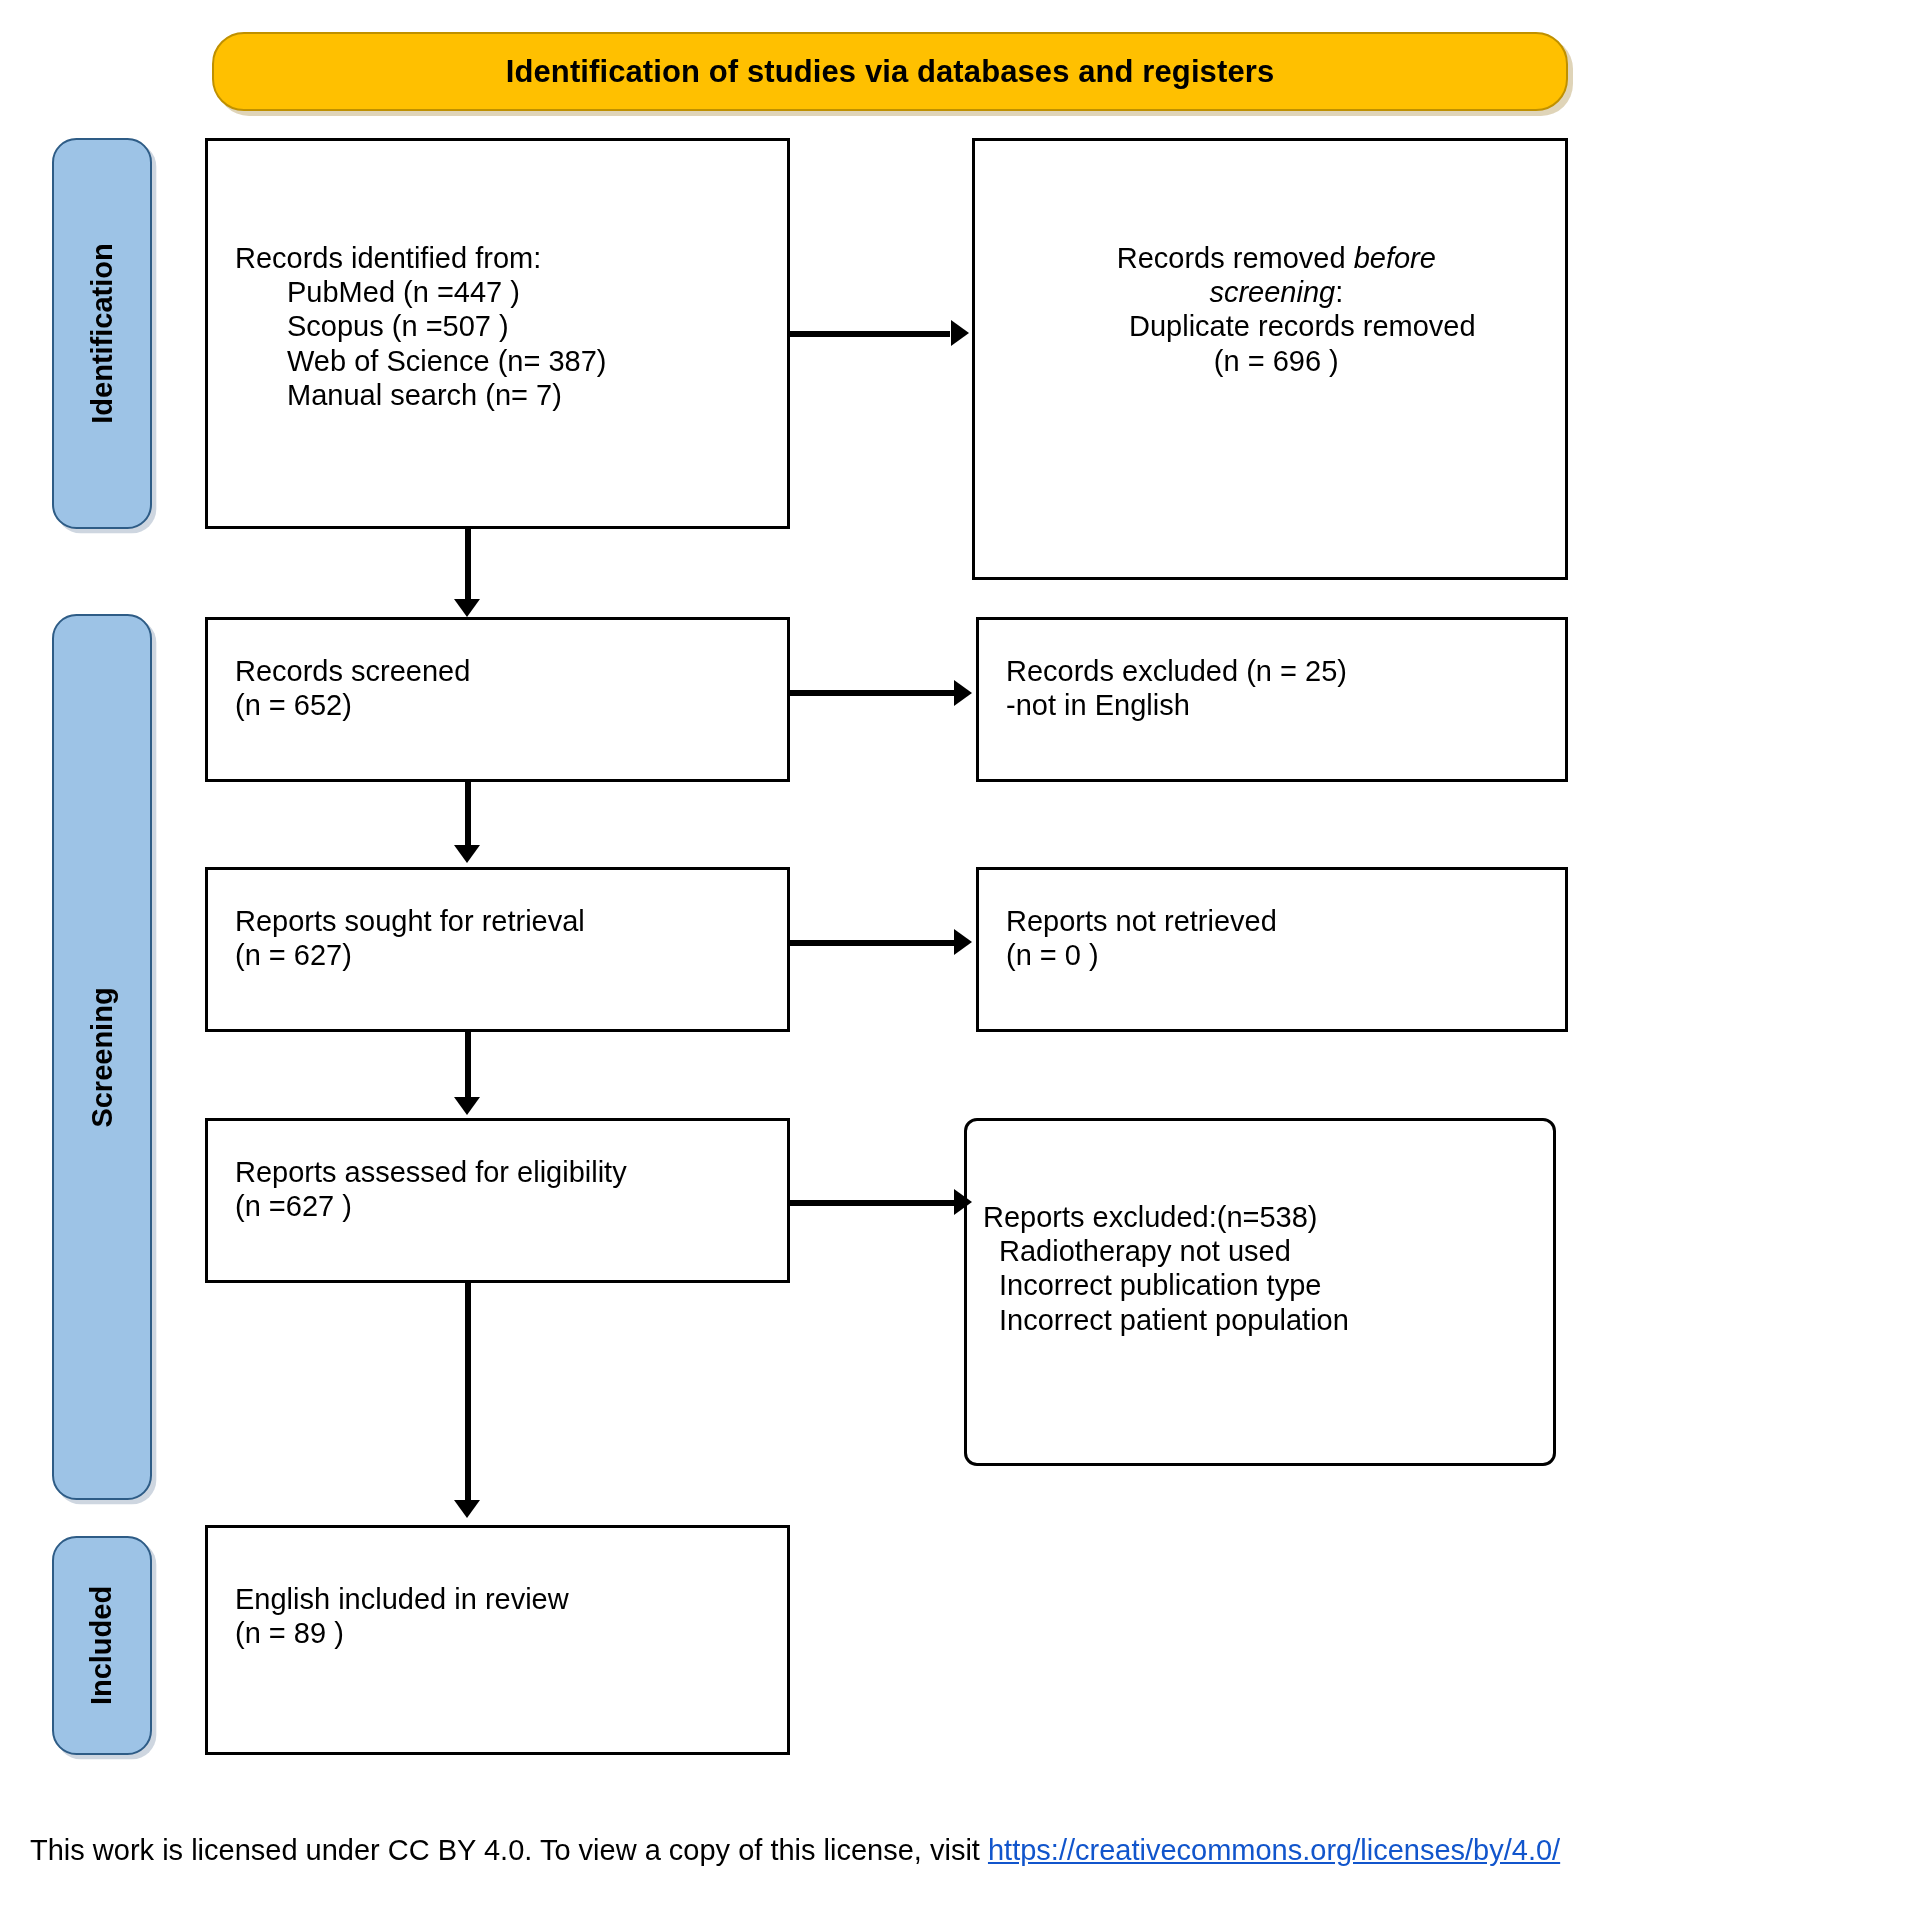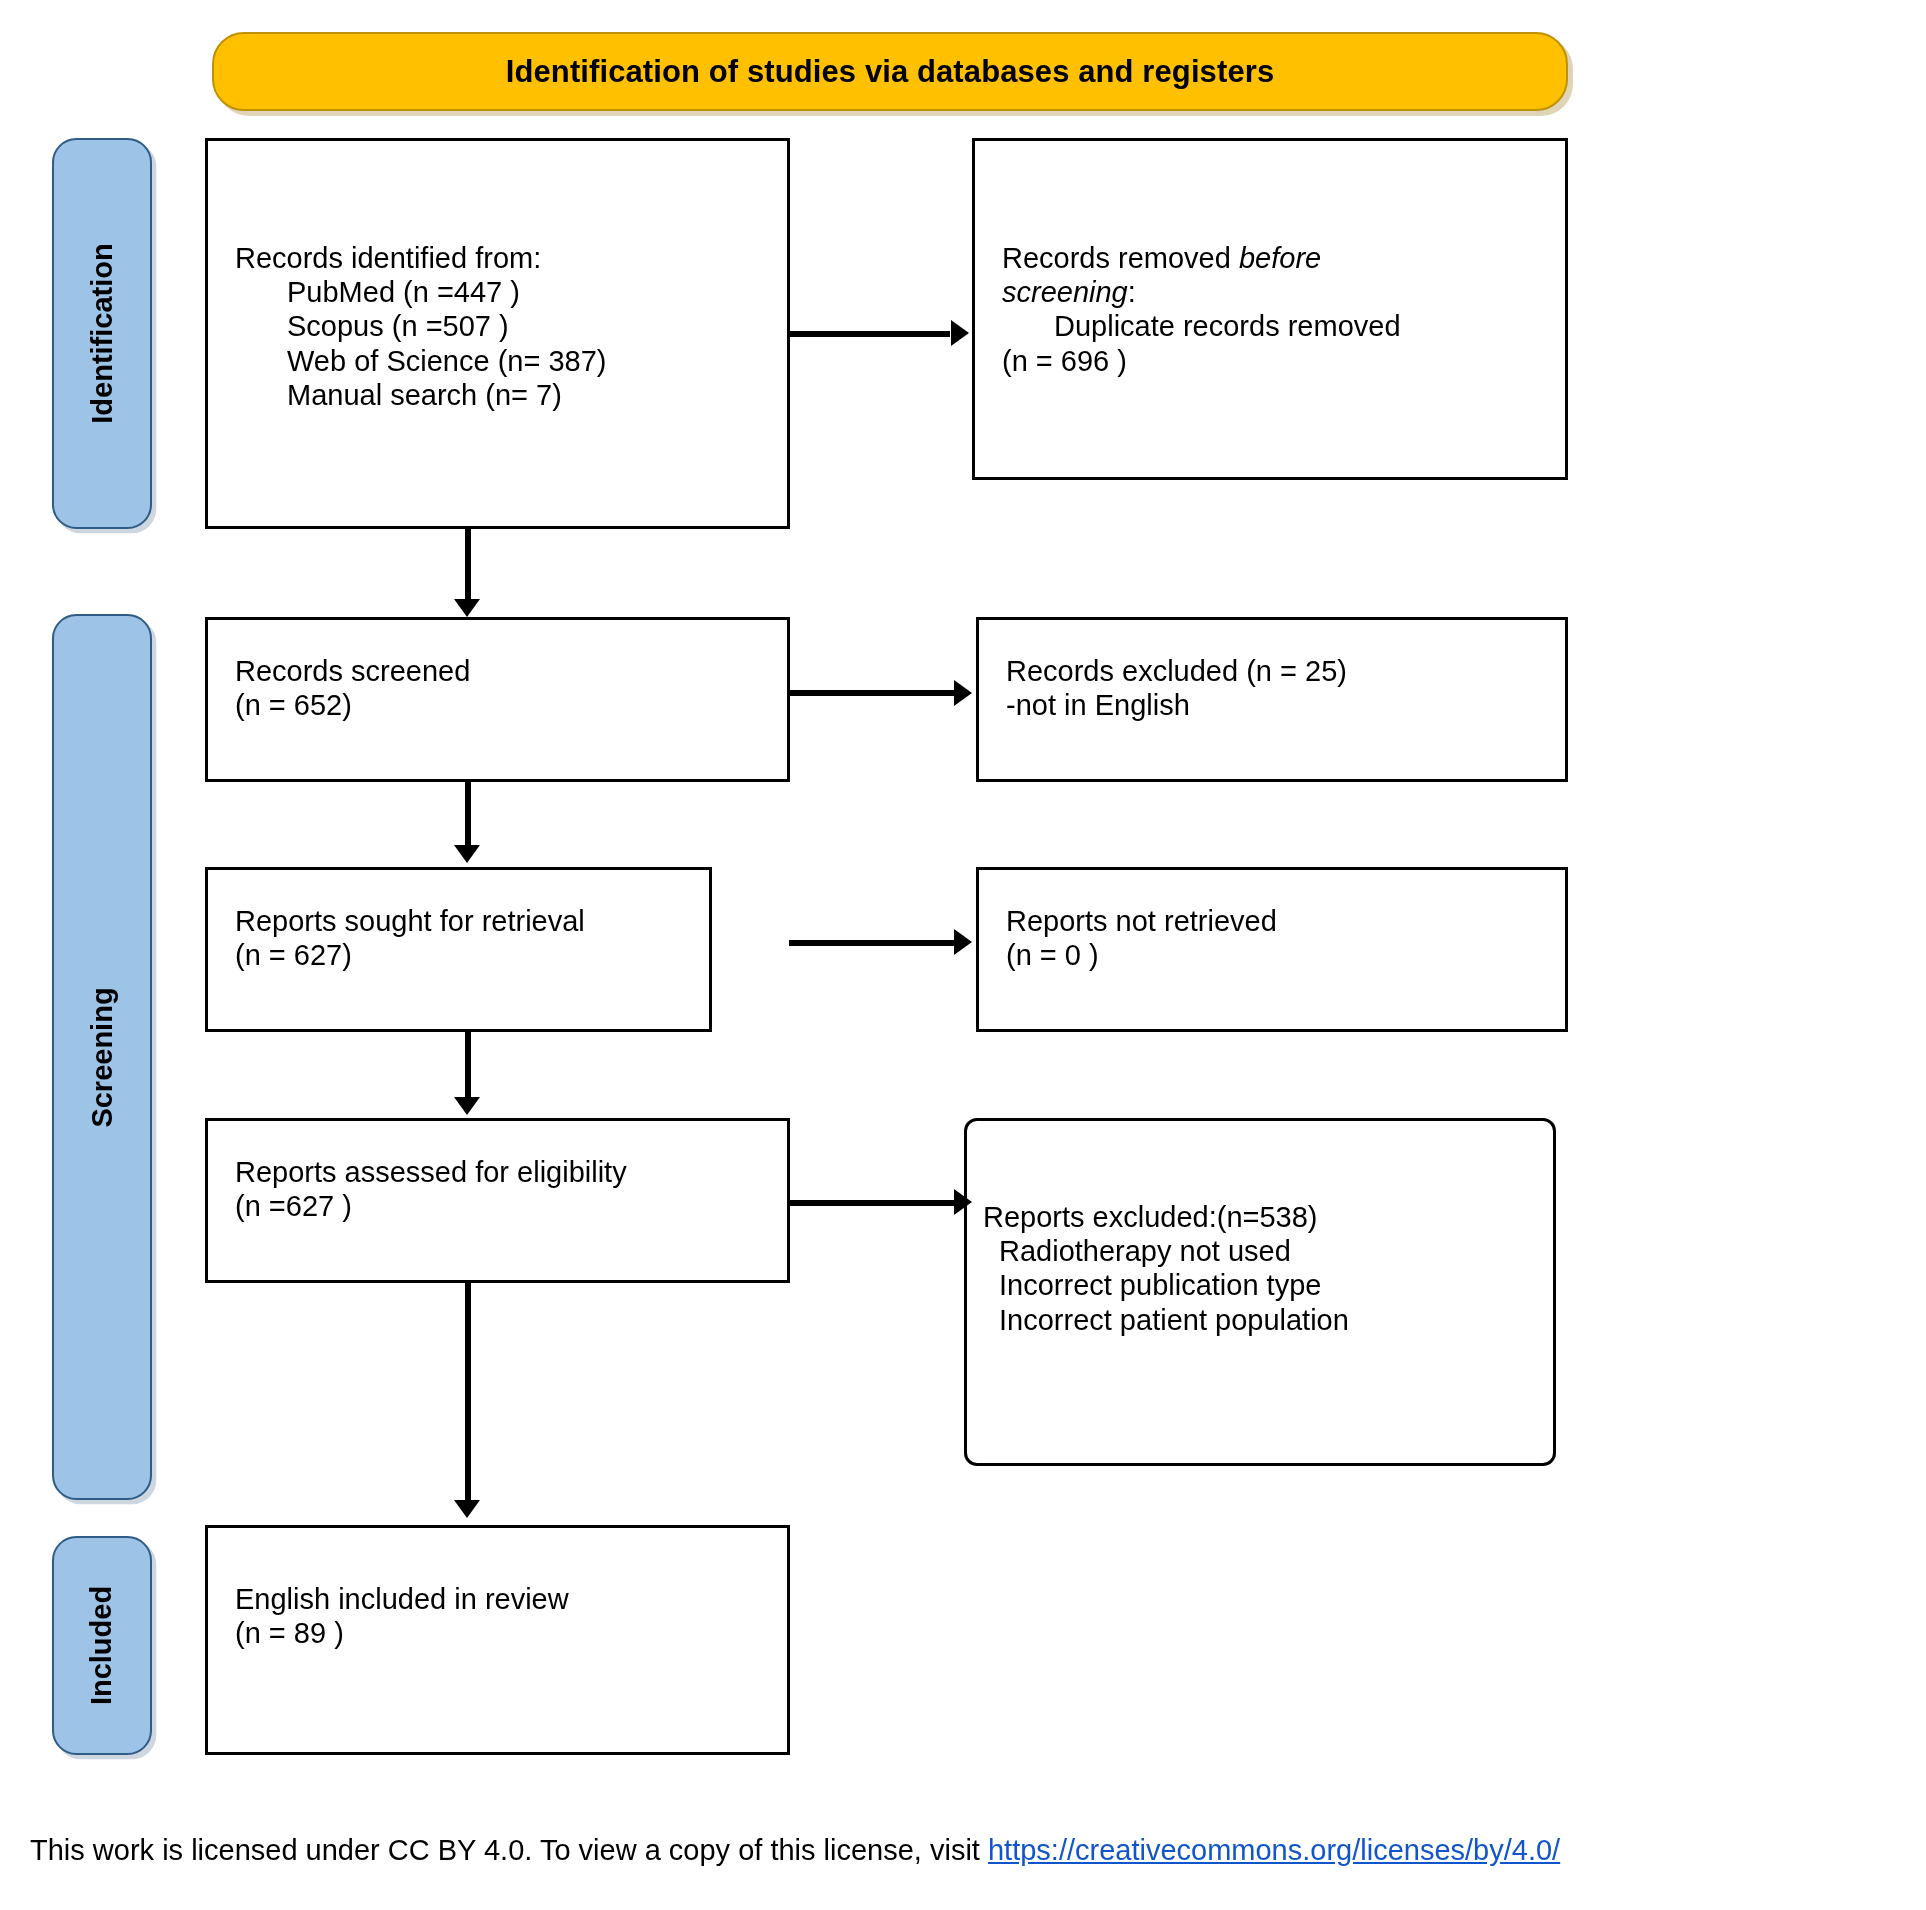--- a/index.html
+++ b/index.html
@@ -124,21 +124,21 @@
 <div class="abs box" style="left:205px; top:138px; width:585px; height:391px;">
   <div class="box-inner" style="top:100px;">
     <div class="line">Records identified from:</div>
     <div class="line indent">PubMed (n =447 )</div>
     <div class="line indent">Scopus (n =507 )</div>
     <div class="line indent">Web of Science (n= 387)</div>
     <div class="line indent">Manual search (n= 7)</div>
   </div>
 </div>
 
-<div class="abs box" style="left:972px; top:138px; width:596px; height:342px;">
+<div class="abs box" style="left:972px; top:138px; width:596px; height:442px;text-align:center;">
   <div class="box-inner" style="top:100px;">
     <div class="line"><span>Records removed </span><em>before</em></div>
     <div class="line"><em>screening</em><span>:</span></div>
     <div class="line indent-sm" style="padding-left:52px;">Duplicate records removed</div>
     <div class="line">(n = 696 )</div>
   </div>
 </div>
 
 <div class="abs hline" style="left:789px; top:331px; width:161px;"></div>
 <div class="abs arrow-right" style="left:951px; top:320px;"></div>
@@ -159,21 +159,21 @@
     <div class="line">-not in English</div>
   </div>
 </div>
 
 <div class="abs hline" style="left:789px; top:690px; width:165px;"></div>
 <div class="abs arrow-right" style="left:954px; top:680px;"></div>
 
 <div class="abs vline" style="left:465px; top:782px; height:72px;"></div>
 <div class="abs arrow-down" style="left:454px; top:845px;"></div>
 
-<div class="abs box" style="left:205px; top:867px; width:507px; height:165px;padding-left:7px;">
+<div class="abs box" style="left:205px; top:867px; width:585px; height:165px;padding-left:7px;">
   <div class="box-inner" style="top:34px;">
     <div class="line">Reports sought for retrieval</div>
     <div class="line">(n = 627)</div>
   </div>
 </div>
 
 <div class="abs box" style="left:976px; top:867px; width:592px; height:165px;">
   <div class="box-inner" style="top:34px;">
     <div class="line">Reports not retrieved</div>
     <div class="line">(n = 0 )</div>

